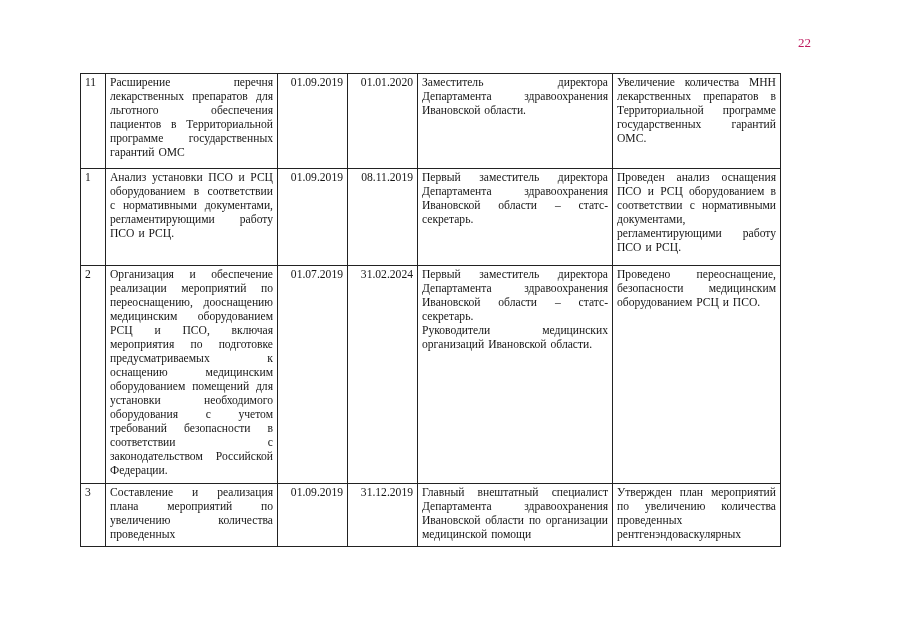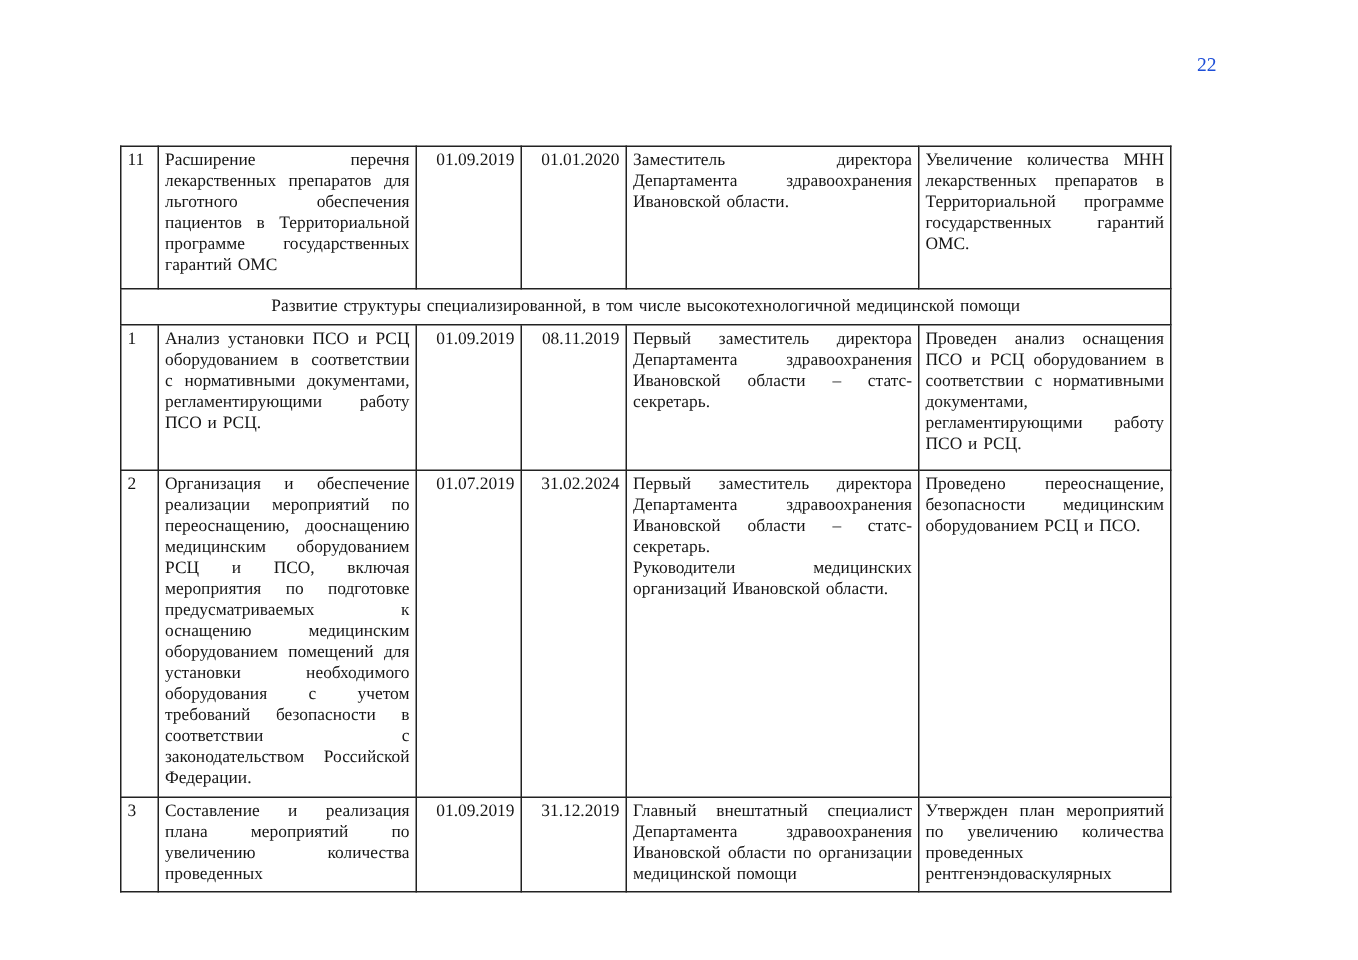--- a/index.html
+++ b/index.html
@@ -14,30 +14,29 @@
     background: #ffffff;
     font-family: "Liberation Serif", serif;
     color: #161616;
     overflow: hidden;
   }
   .page-number {
     position: absolute;
     top: 35px;
     left: 798px;
     font-size: 13px;
-    color: #1d4ed8;
+    color: #be185d;
   }
   table.doc-table {
     position: absolute;
     top: 73px;
     left: 80px;
     width: 700px;
     border-collapse: collapse;
     table-layout: fixed;
-    margin-top: 24px;
   }
   table.doc-table td {
     border: 1.6px solid #222222;
     vertical-align: top;
     padding: 2px 4px 3px 4px;
     font-size: 11.6px;
     line-height: 14px;
     word-spacing: 1px;
   }
   td.c-num { text-align: left; padding-left: 5px; }
@@ -71,23 +70,20 @@
 
       <tr style="height:95px;">
         <td class="c-num">11</td>
         <td class="c-task">Расширение перечня лекарственных препаратов для льготного обеспечения пациентов в Территориальной программе государственных гарантий ОМС</td>
         <td class="c-date">01.09.2019</td>
         <td class="c-date">01.01.2020</td>
         <td class="c-resp">Заместитель директора Департамента здравоохранения Ивановской области.</td>
         <td class="c-result">Увеличение количества МНН лекарственных препаратов в Территориальной программе государственных гарантий ОМС.</td>
       </tr>
 
-      <tr class="section-row" style="height:24px;">
-        <td colspan="6">Развитие структуры специализированной, в том числе высокотехнологичной медицинской помощи</td>
-      </tr>
 
       <tr style="height:97px;">
         <td class="c-num">1</td>
         <td class="c-task">Анализ установки ПСО и РСЦ оборудованием в соответствии с нормативными документами, регламентирующими работу ПСО и РСЦ.</td>
         <td class="c-date">01.09.2019</td>
         <td class="c-date">08.11.2019</td>
         <td class="c-resp">Первый заместитель директора Департамента здравоохранения Ивановской области – статс-секретарь.</td>
         <td class="c-result">Проведен анализ оснащения ПСО и РСЦ оборудованием в соответствии с нормативными документами, регламентирующими работу ПСО и РСЦ.</td>
       </tr>
 

